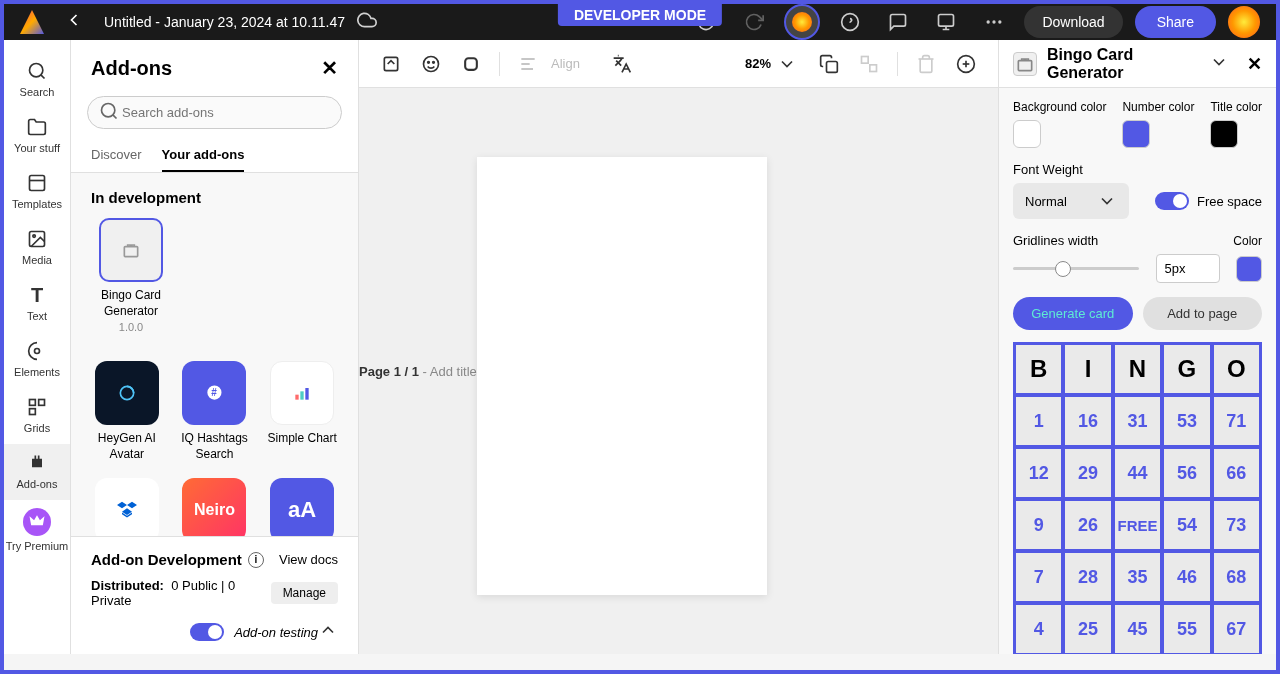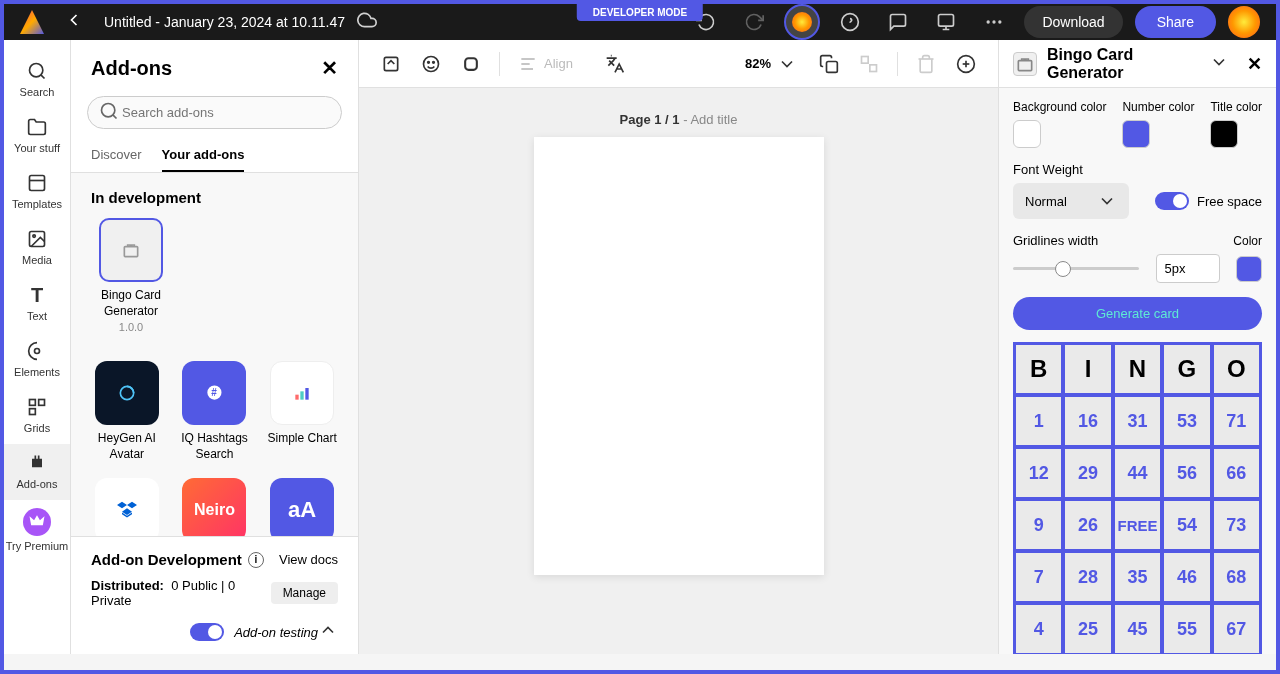--- a/index.html
+++ b/index.html
@@ -1,17 +1,17 @@
 <!DOCTYPE html>
 <html><head>
 <meta charset="utf-8">
 <style>
 * { margin: 0; padding: 0; box-sizing: border-box; font-family: -apple-system, BlinkMacSystemFont, 'Segoe UI', sans-serif; }
 body { width: 1280px; height: 674px; border: 4px solid #5258E4; background: #f5f5f5; overflow: hidden; position: relative; }
-.dev-badge { position: absolute; top: 0; left: 50%; transform: translateX(-50%); background: #5258E4; color: white; font-size: 10px; font-weight: 600; padding: 3px 16px; border-radius: 0 0 4px 4px; z-index: 100; }
+.dev-badge { position: absolute; top: 0; left: 50%; transform: translateX(-50%); background: #5258E4; color: white; font-size: 14px; font-weight: 600; padding: 3px 16px; border-radius: 0 0 4px 4px; z-index: 100; }
 .topbar { height: 36px; background: #1a1a1a; display: flex; align-items: center; padding: 0 16px; color: white; gap: 12px; }
 .logo { width: 24px; height: 24px; background: linear-gradient(135deg, #ff4d4d, #ffaa00, #5258E4); clip-path: polygon(50% 0%, 100% 100%, 0% 100%); }
 .back-btn { color: white; font-size: 16px; cursor: pointer; padding: 4px 8px; }
 .doc-title { font-size: 14px; font-weight: 500; }
 .cloud-icon { font-size: 16px; opacity: 0.8; }
 .topbar-spacer { flex: 1; }
 .topbar-icon { width: 36px; height: 36px; display: flex; align-items: center; justify-content: center; color: #ccc; cursor: pointer; border-radius: 50%; }
 .avatar-group { position: relative; width: 36px; height: 36px; border-radius: 50%; background: #444; border: 2px solid #5258E4; display: flex; align-items: center; justify-content: center; }
 .avatar-group .ai { width: 20px; height: 20px; border-radius: 50%; background: radial-gradient(circle, #ffeb3b, #ff9800, #ff5722); }
 .btn-download { background: #333; color: white; padding: 8px 18px; border-radius: 20px; font-size: 14px; font-weight: 500; cursor: pointer; }
@@ -51,24 +51,24 @@
 .apf-row2 { display: flex; justify-content: space-between; align-items: center; font-size: 13px; margin-bottom: 12px; }
 .apf-manage { background: #eee; padding: 4px 12px; border-radius: 4px; font-size: 12px; cursor: pointer; }
 .apf-row3 { display: flex; align-items: center; justify-content: flex-end; font-style: italic; }
 .apf-toggle-grp { display: flex; align-items: center; gap: 10px; font-size: 13px; }
 .toggle { width: 34px; height: 18px; background: #5258E4; border-radius: 10px; position: relative; cursor: pointer; }
 .toggle::after { content: ''; position: absolute; width: 14px; height: 14px; background: white; border-radius: 50%; top: 2px; right: 2px; }
 .canvas-area { flex: 1; display: flex; flex-direction: column; background: #f0f0f0; }
 .canvas-toolbar { height: 48px; background: white; border-bottom: 1px solid #e0e0e0; display: flex; align-items: center; padding: 0 16px; gap: 8px; }
 .ct-btn { width: 32px; height: 32px; display: flex; align-items: center; justify-content: center; cursor: pointer; color: #333; border-radius: 4px; }
 .ct-btn.disabled { color: #ccc; }
-.ct-align { display: flex; align-items: center; gap: 6px; color: #bbb; font-size: 13px; padding: 0 6px; }
+.ct-align { display: flex; align-items: center; gap: 13px; color: #bbb; font-size: 13px; padding: 0 6px; }
 .ct-spacer { flex: 1; }
 .ct-zoom { font-size: 13px; font-weight: 600; padding: 0 8px; display: flex; align-items: center; gap: 6px; }
-.canvas-inner { flex: 1; display: flex; flex-direction: column; align-items: center; padding-top: 24px; overflow: hidden; }
+.canvas-inner { flex: 1; display: flex; align-items: center; padding-top: 10px; overflow: hidden; }
 .page-label { font-size: 13px; color: #333; margin-bottom: 10px; }
 .page-label .add { color: #888; }
 .page { width: 290px; height: 438px; background: white; box-shadow: 0 2px 8px rgba(0,0,0,0.1); }
 .right-panel { width: 278px; background: #f8f8f8; border-left: 1px solid #e0e0e0; display: flex; flex-direction: column; }
 .rp-header { height: 48px; display: flex; align-items: center; padding: 0 14px; gap: 10px; background: white; border-bottom: 1px solid #e0e0e0; }
 .rp-hicon { width: 24px; height: 24px; border: 1px solid #ccc; border-radius: 4px; display: flex; align-items: center; justify-content: center; font-size: 14px; background: #f0f0f0; }
 .rp-htitle { font-size: 16px; font-weight: 700; flex: 1; }
 .rp-body { flex: 1; padding: 12px 14px; overflow-y: auto; }
 .color-row { display: flex; justify-content: space-between; margin-bottom: 14px; }
 .color-item { display: flex; flex-direction: column; gap: 6px; font-size: 12px; }
@@ -452,20 +452,21 @@
             <span>Color</span>
           </div>
       </div>
       <div class="rp-row">
         <div class="slider"></div>
         <input class="slider-input" value="5px" style="">
         <div class="swatch" style="background:#5258E4;width:26px;height:26px"></div>
       </div>
       <div class="btn-row">
         <div class="btn-primary">Generate card</div>
+        <div class="btn-secondary">Add to page</div>
       </div>
       <div class="bingo-card" id="bingo-grid">
           <div class="bingo-cell header">B</div>
           <div class="bingo-cell header">I</div>
           <div class="bingo-cell header">N</div>
           <div class="bingo-cell header">G</div>
           <div class="bingo-cell header">O</div>
           <div class="bingo-cell">1</div>
           <div class="bingo-cell">16</div>
           <div class="bingo-cell">31</div>

